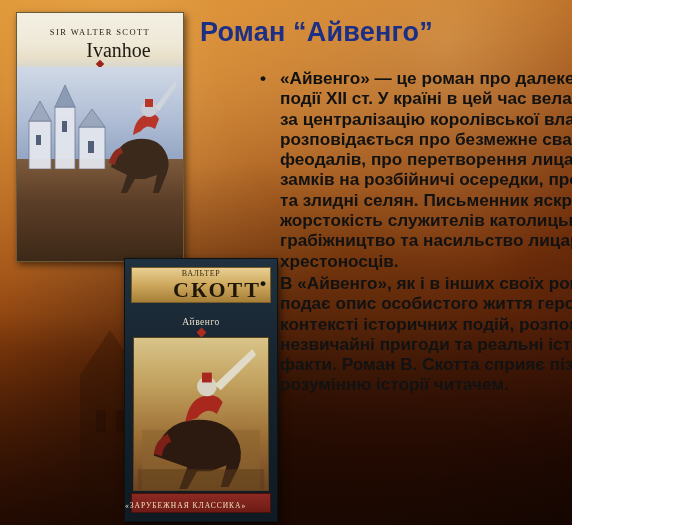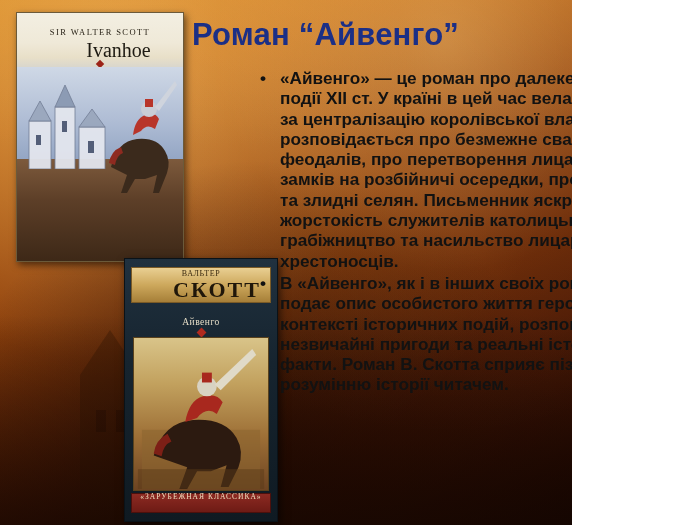--- a/index.html
+++ b/index.html
@@ -45,24 +45,24 @@
     bottom: 0;
     width: 300px;
     height: 300px;
     opacity: 0.55;
     pointer-events: none;
   }
 
   
   .title {
     position: absolute;
-    left: 192px;
+    left: 200px;
     top: 18px;
     width: 470px;
-    font-size: 31px;
+    font-size: 27px;
     font-weight: bold;
     color: #1b2f86;
     letter-spacing: 0.2px;
     line-height: 1.1;
   }
 
   
   .body {
     position: absolute;
     left: 258px;
@@ -189,22 +189,22 @@
     border: 1px solid #5a421c;
     overflow: hidden;
   }
   .c2-footer {
     position: absolute;
     left: 6px; right: 6px; bottom: 8px; height: 18px;
     background: linear-gradient(to bottom, #8c2a22 0%, #6e1b15 100%);
     border: 1px solid #4c100c;
   }
   .c2-footer-text {
-    position: absolute; left: 0; right: 0; bottom: 20px;
-    text-align: center;
+    position: absolute; left: 0; right: 0; bottom: 11px;
+    text-align: left;
     font-family: "Liberation Serif", serif;
     font-size: 7.5px;
     letter-spacing: 1px;
     color: #f0e0c0;
   }
   .c2-diamond {
     position: absolute;
     left: 50%;
     top: 70px;
     width: 7px; height: 7px;

